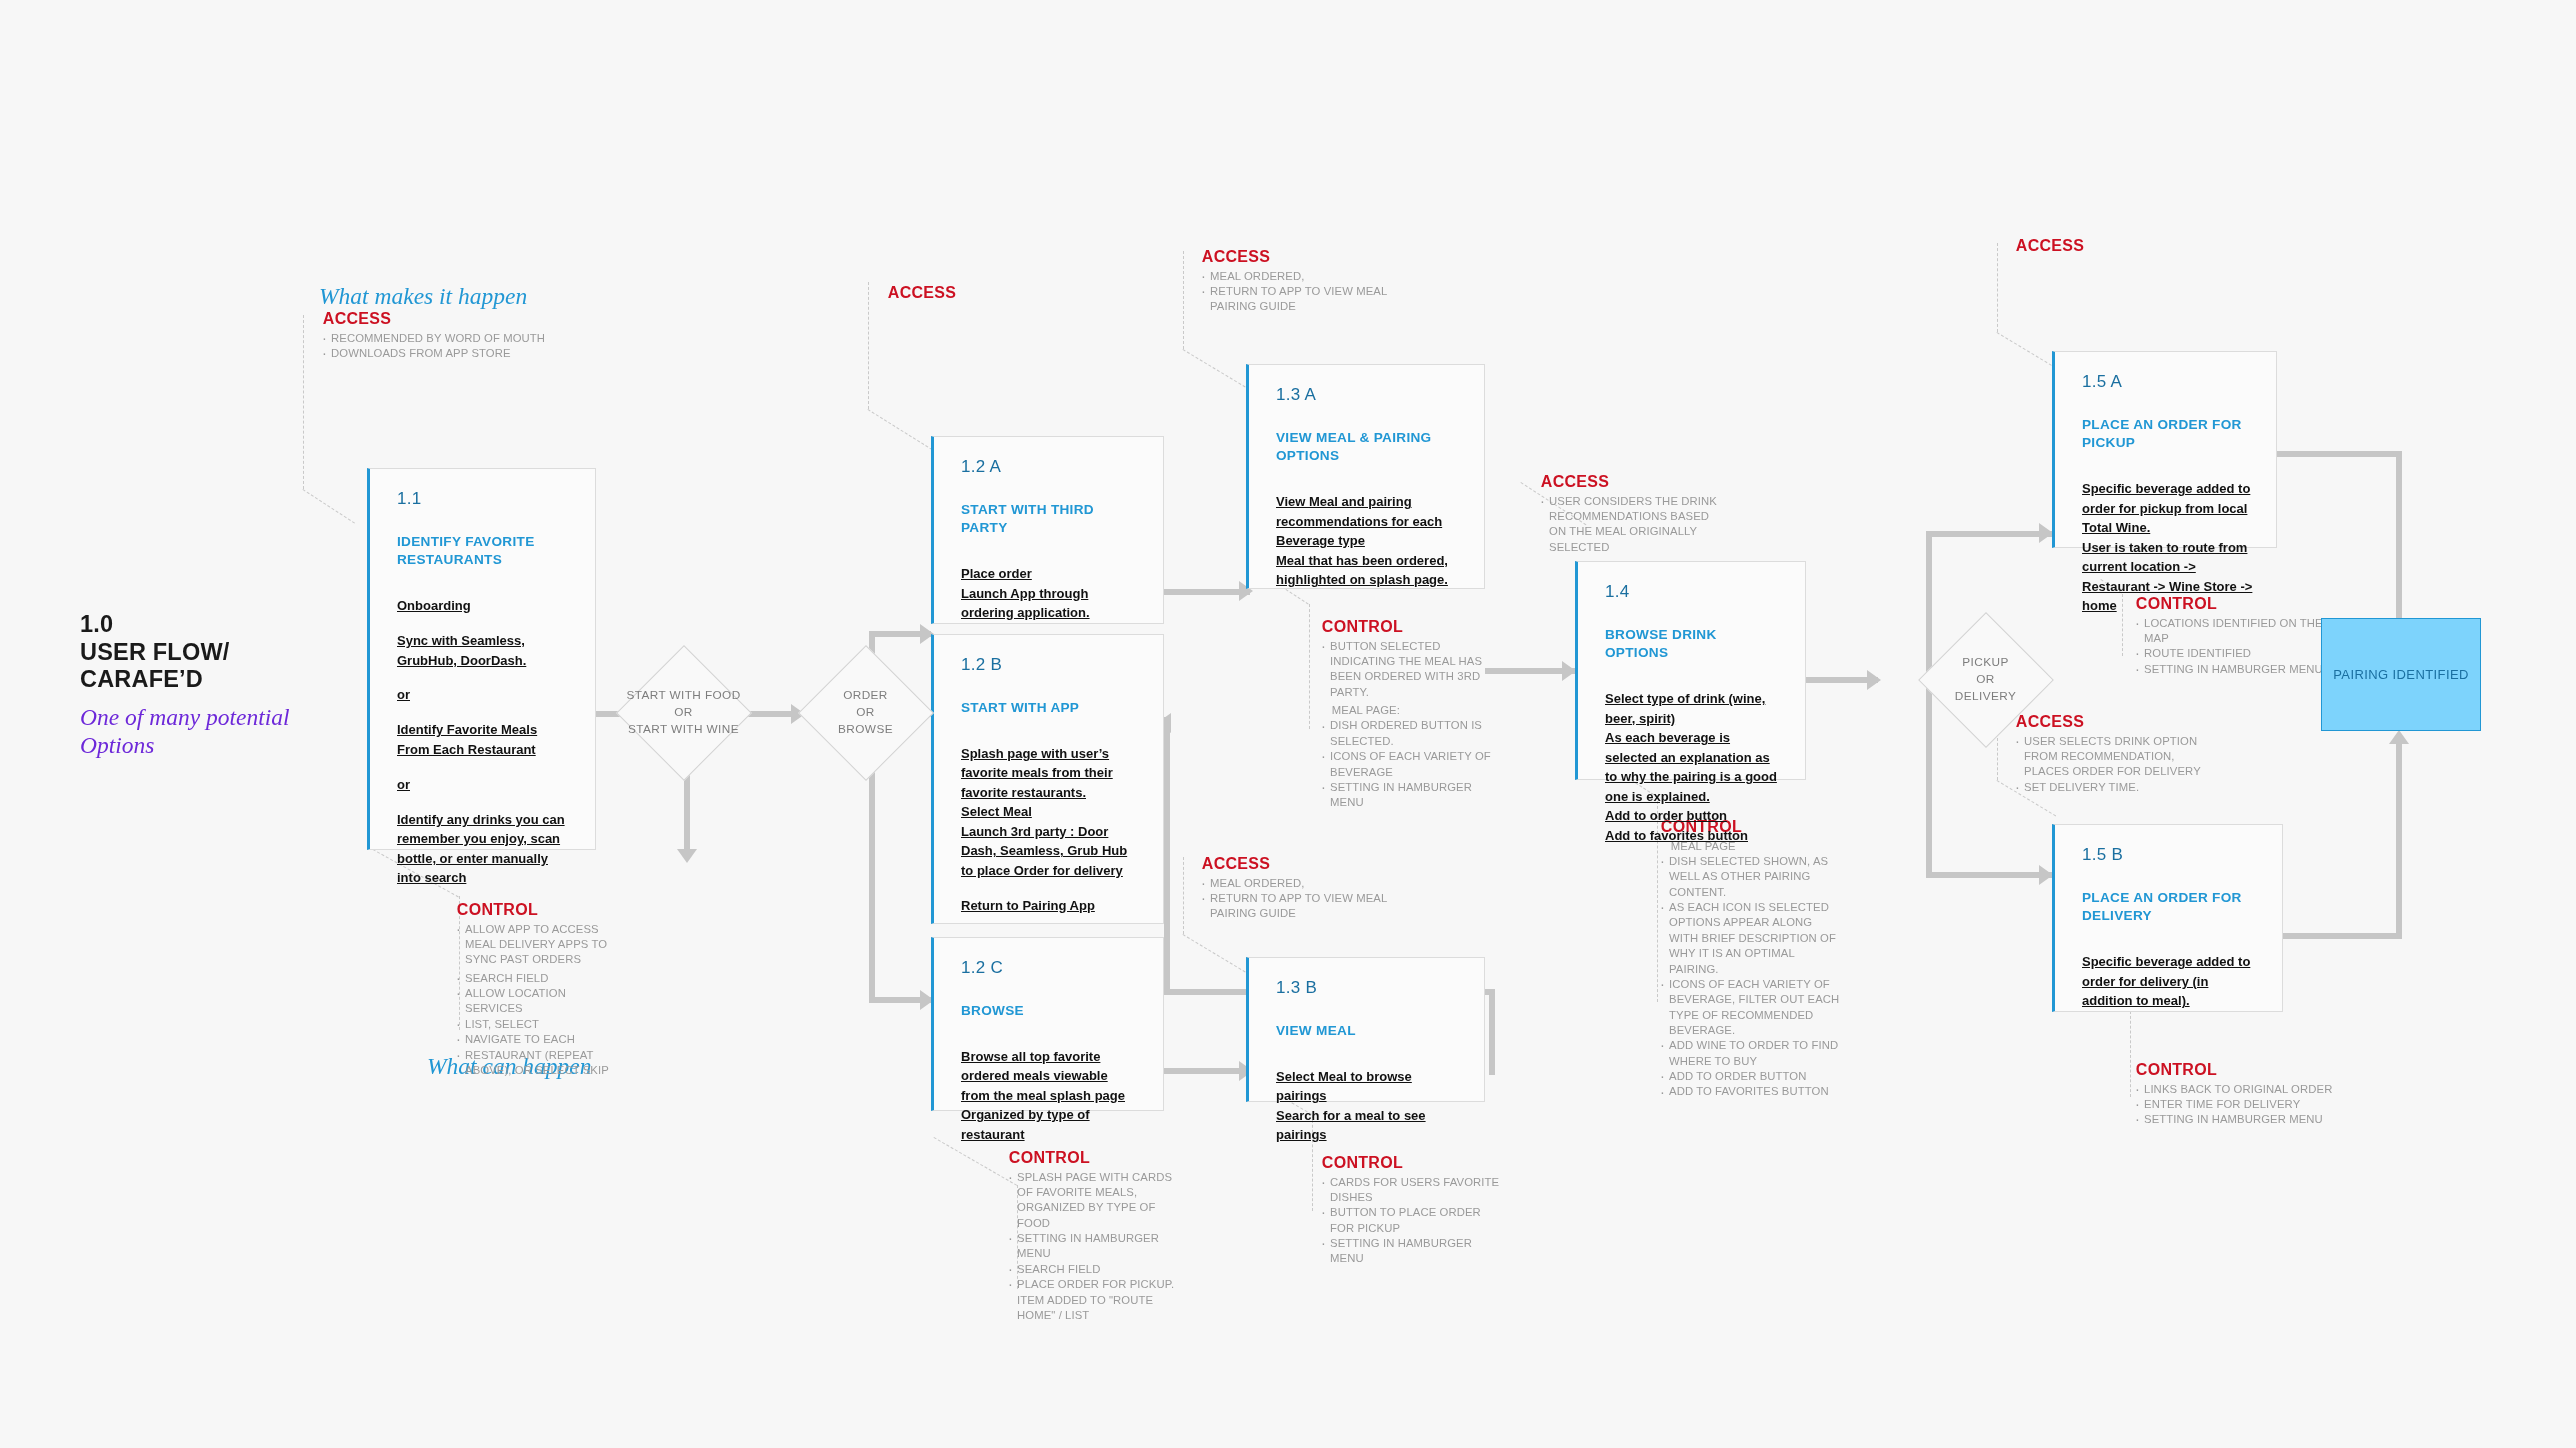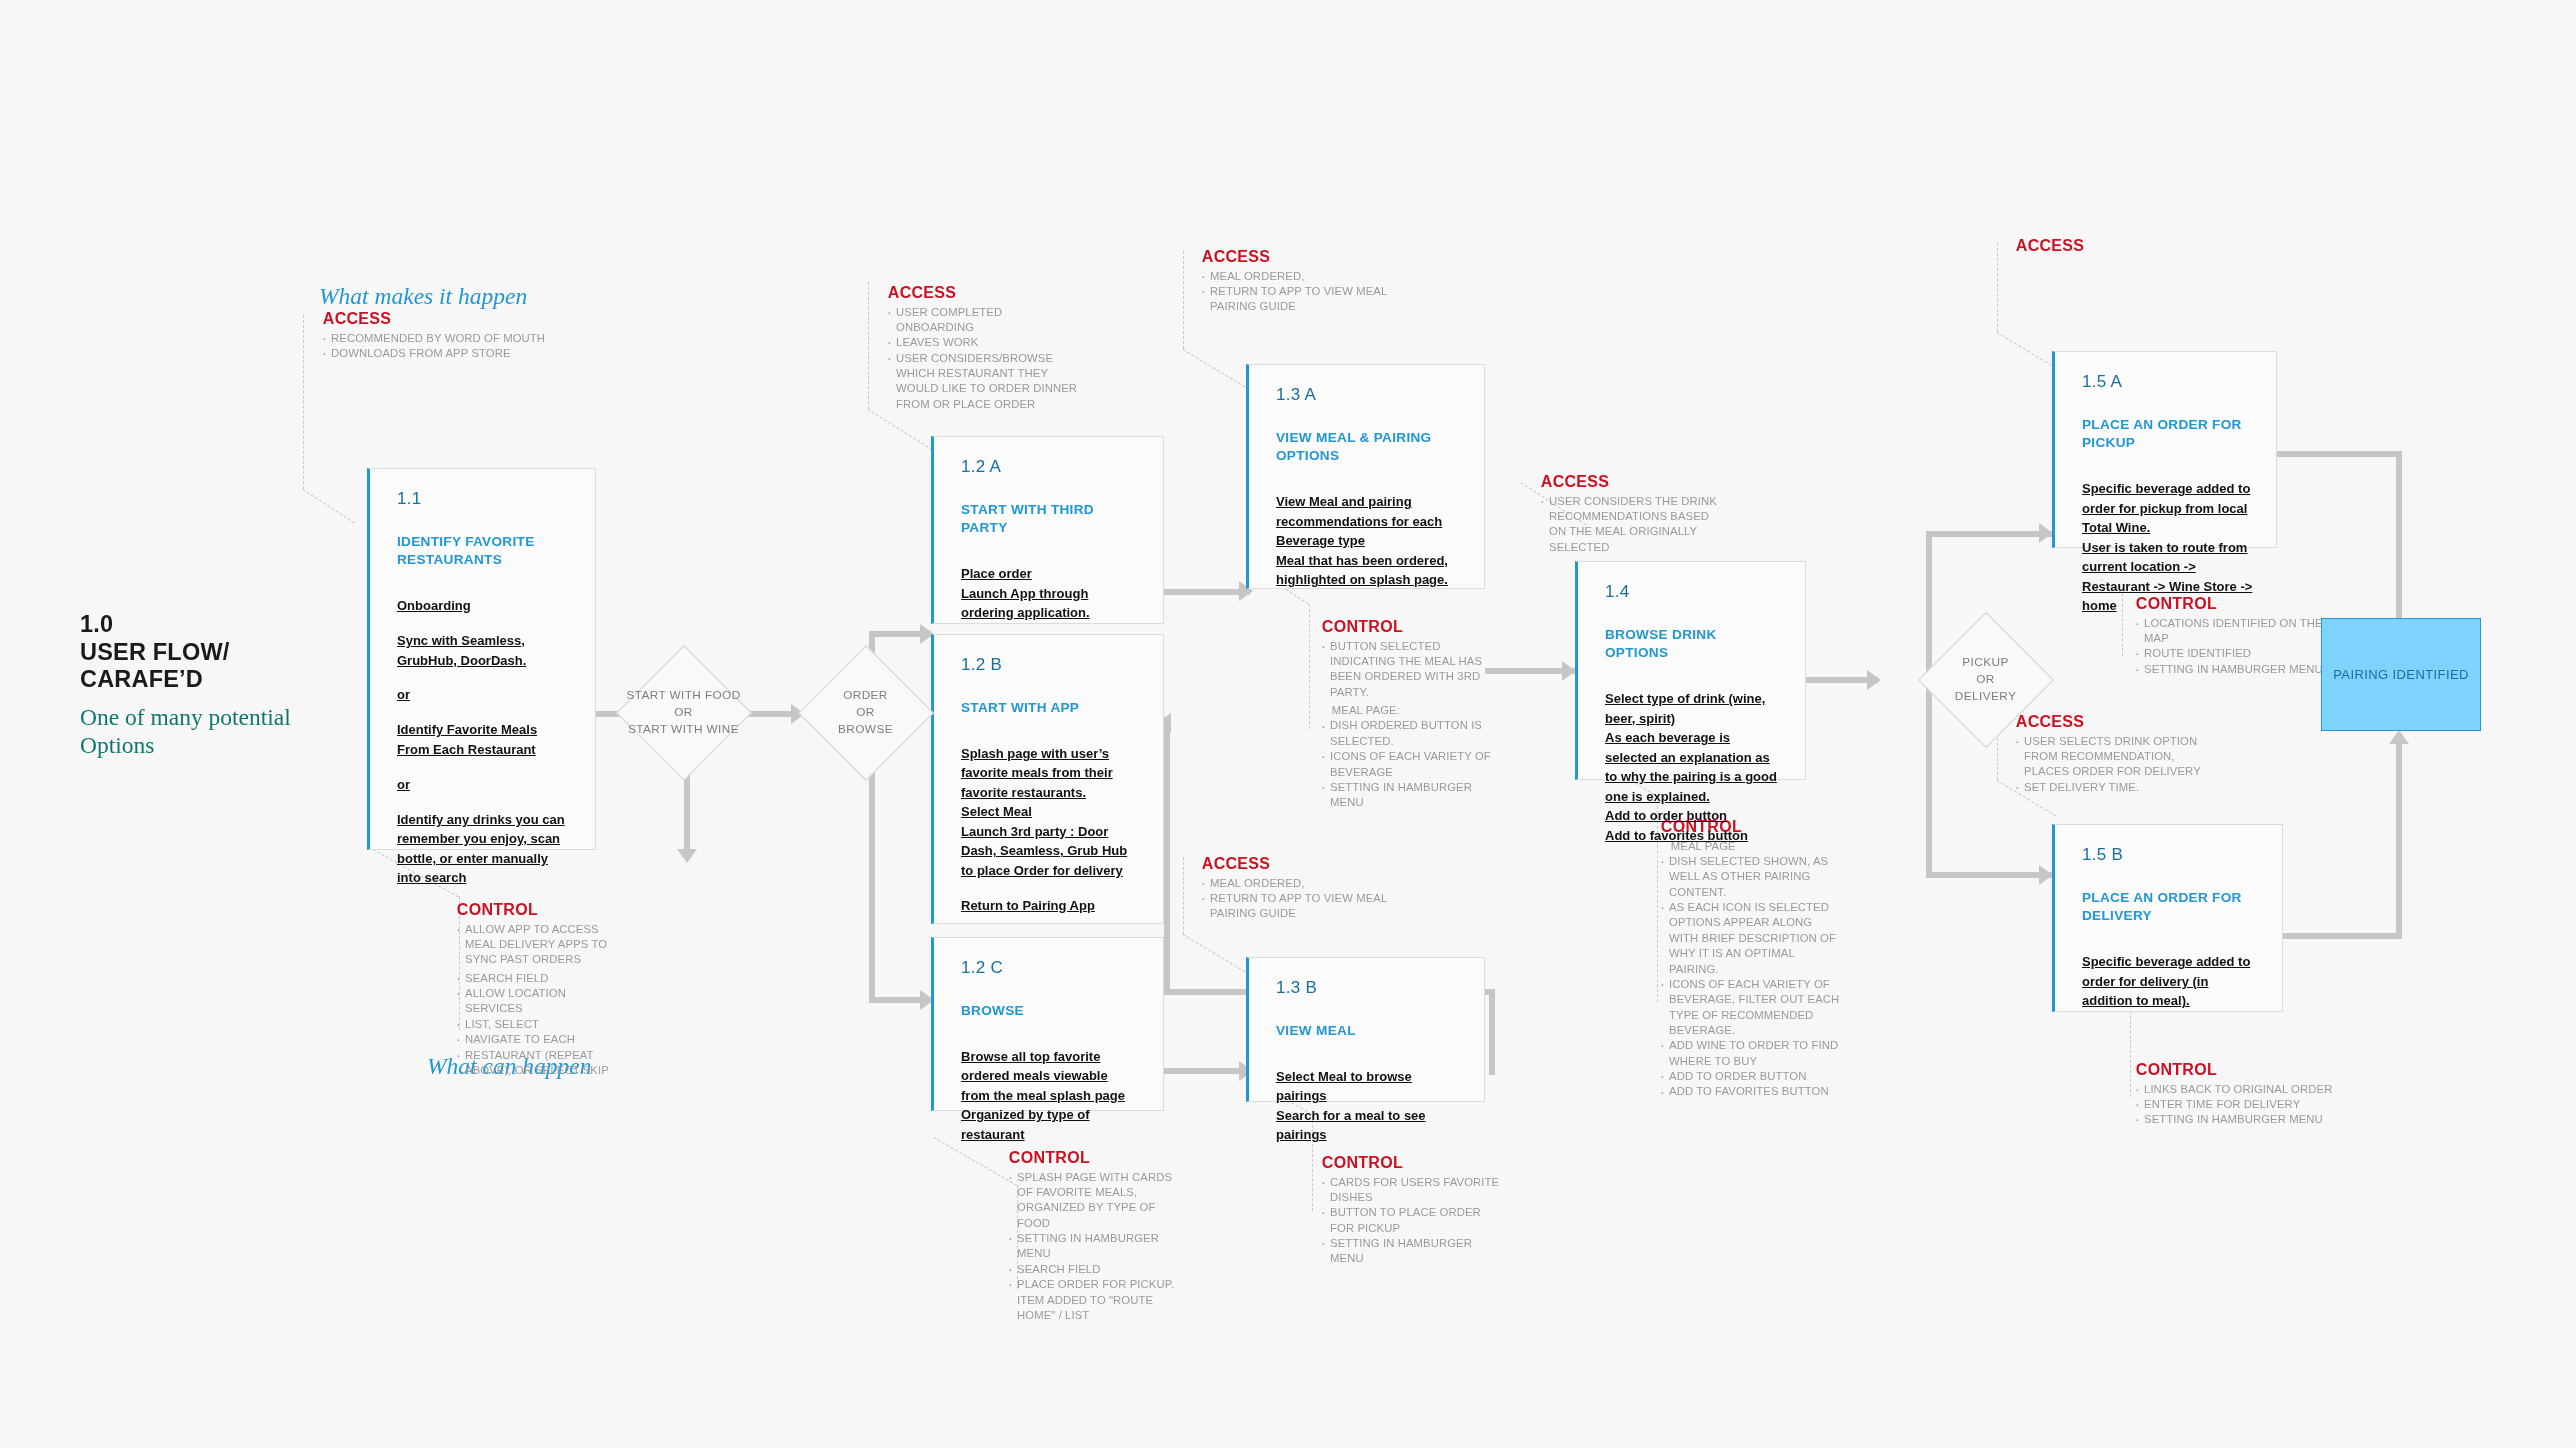--- a/index.html
+++ b/index.html
@@ -5,22 +5,22 @@
   html,body{margin:0;padding:0;background:#f7f7f7;}
   body{width:2576px;height:1449px;position:relative;overflow:hidden;
        font-family:"Liberation Sans","DejaVu Sans",sans-serif;
        -webkit-font-smoothing:antialiased;}
   .abs{position:absolute;}
 
   
   #title-block{left:80px;top:611px;width:272px;}
   #title-block .num{font-size:23.5px;font-weight:bold;color:#1a1a1a;line-height:1.18;letter-spacing:0.2px;}
   #title-block .name{font-size:23.5px;font-weight:bold;color:#1a1a1a;line-height:1.18;letter-spacing:0.2px;}
-  #title-block .sub{font-family:"Liberation Serif","DejaVu Serif",serif;
-      font-size:23.5px;color:#0f766e;line-height:1.2;margin-top:9px;}
+  #title-block .sub{font-family:"Liberation Serif","DejaVu Serif",serif;font-style:italic;
+      font-size:23.5px;color:#6d28d9;line-height:1.2;margin-top:9px;}
 
   
   .script-head{font-family:"Liberation Serif","DejaVu Serif",serif;font-style:italic;
       font-size:23.5px;color:#2197d4;white-space:nowrap;}
 
   
   .card{background:#fbfbfb;border:0.9px solid #dcdcdc;border-left:3.6px solid #2197d4;
         box-sizing:border-box;padding:20px 23.5px 16.3px 27px;}
   .card .step{font-size:17px;color:#1a6fa0;letter-spacing:0.3px;margin-bottom:23.5px;}
   .card .head{font-size:13.6px;font-weight:bold;color:#2197d4;letter-spacing:0.3px;
@@ -219,25 +219,20 @@
       <li class="gap">SEARCH FIELD</li>
       <li>ALLOW LOCATION SERVICES</li>
       <li>LIST, SELECT</li>
       <li>NAVIGATE TO EACH</li>
       <li>RESTAURANT (REPEAT ABOVE), OR SELECT SKIP</li>
     </ul>
 </div>
 
 <div class="abs anno" style="left:886px;top:282px;width:195px;">
   <span class="lbl">ACCESS</span>
-  <ul>
-      <li>USER COMPLETED ONBOARDING</li>
-      <li>LEAVES WORK</li>
-      <li>USER CONSIDERS/BROWSE WHICH RESTAURANT THEY WOULD LIKE TO ORDER DINNER FROM OR PLACE ORDER</li>
-    </ul>
 </div>
 
 <div class="abs anno" style="left:1007px;top:1147px;width:168px;">
   <span class="lbl">CONTROL</span>
   <ul>
       <li>SPLASH PAGE WITH CARDS OF FAVORITE MEALS, ORGANIZED BY TYPE OF FOOD</li>
       <li>SETTING IN HAMBURGER MENU</li>
       <li>SEARCH FIELD</li>
       <li>PLACE ORDER FOR PICKUP. ITEM ADDED TO "ROUTE HOME" / LIST</li>
     </ul>

